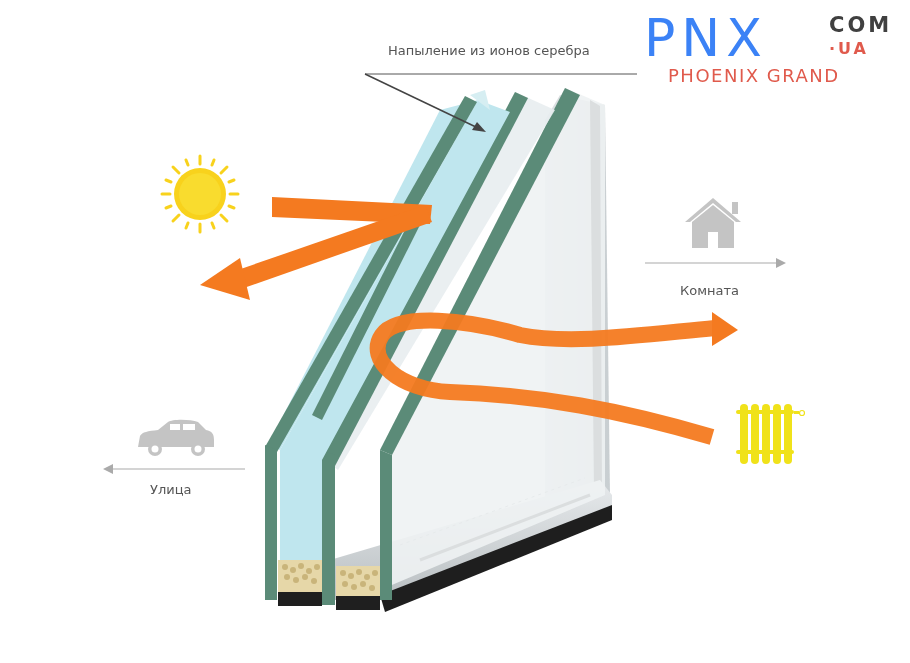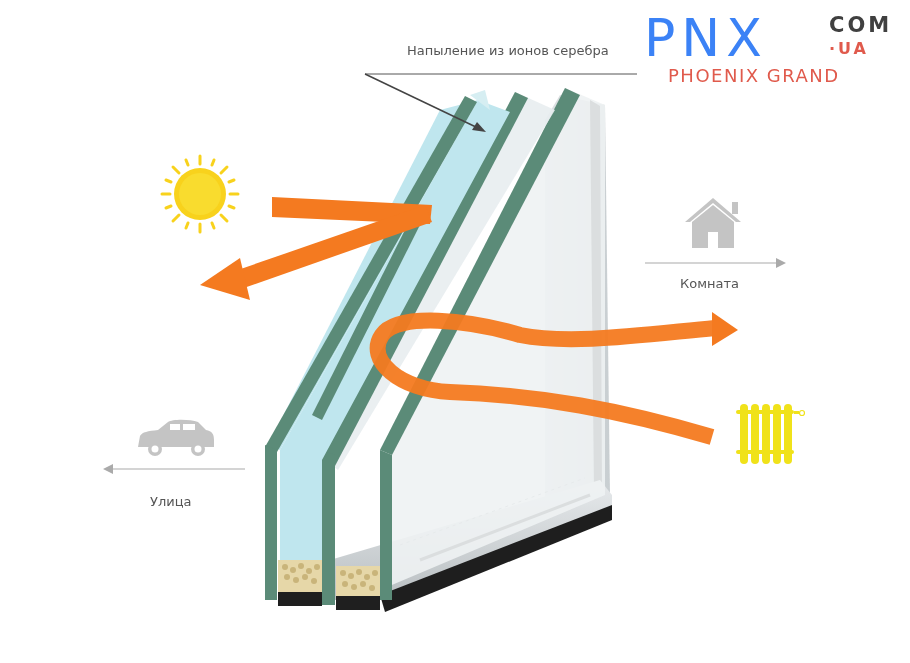--- a/index.html
+++ b/index.html
@@ -160,15 +160,15 @@
     <rect x="794" y="411" width="5" height="3"></rect>
     <circle cx="802" cy="413" r="2.5" fill="none" stroke="#f0e21a" stroke-width="1.2"></circle>
   </g>
 </svg>
 
 <div class="logo-main">PNX</div>
 <div class="logo-com">COM</div>
 <div class="logo-ua">·UA</div>
 <div class="logo-sub">PHOENIX GRAND</div>
 
-<div class="label" style="left:407px; top:43px;">Напыление из ионов серебра</div>
-<div class="label" style="left:680px; top:276px;">Комната</div>
-<div class="label" style="left:150px; top:482px;margin-top:12px;">Улица</div>
+<div class="label" style="left:388px; top:43px;">Напыление из ионов серебра</div>
+<div class="label" style="left:680px; top:283px;">Комната</div>
+<div class="label" style="left:150px; top:482px;">Улица</div>
 
 </body></html>

